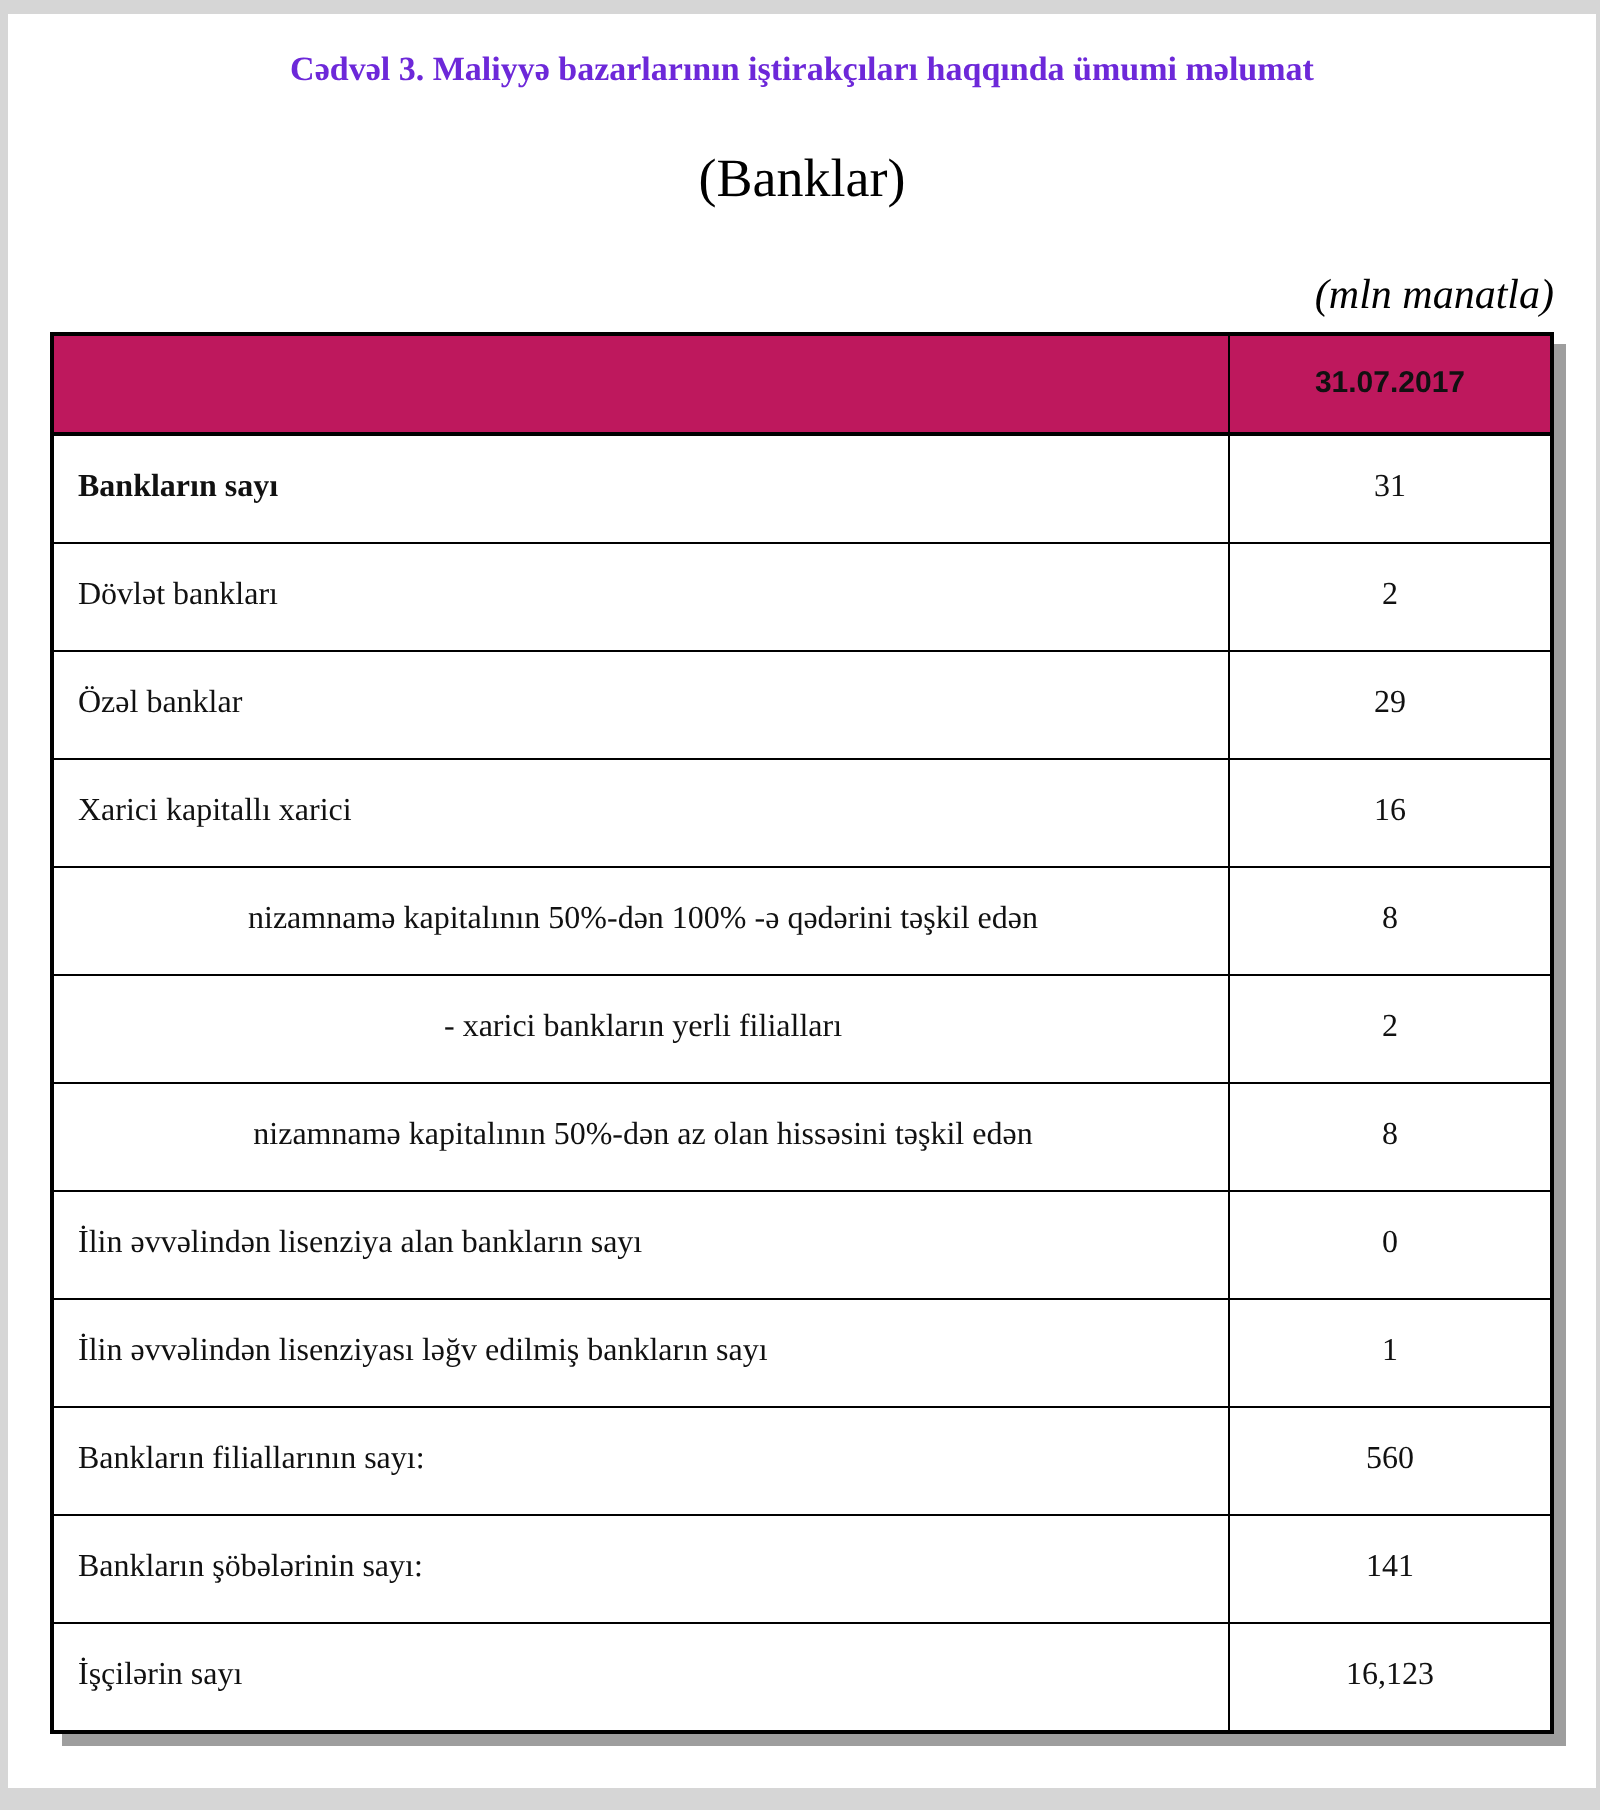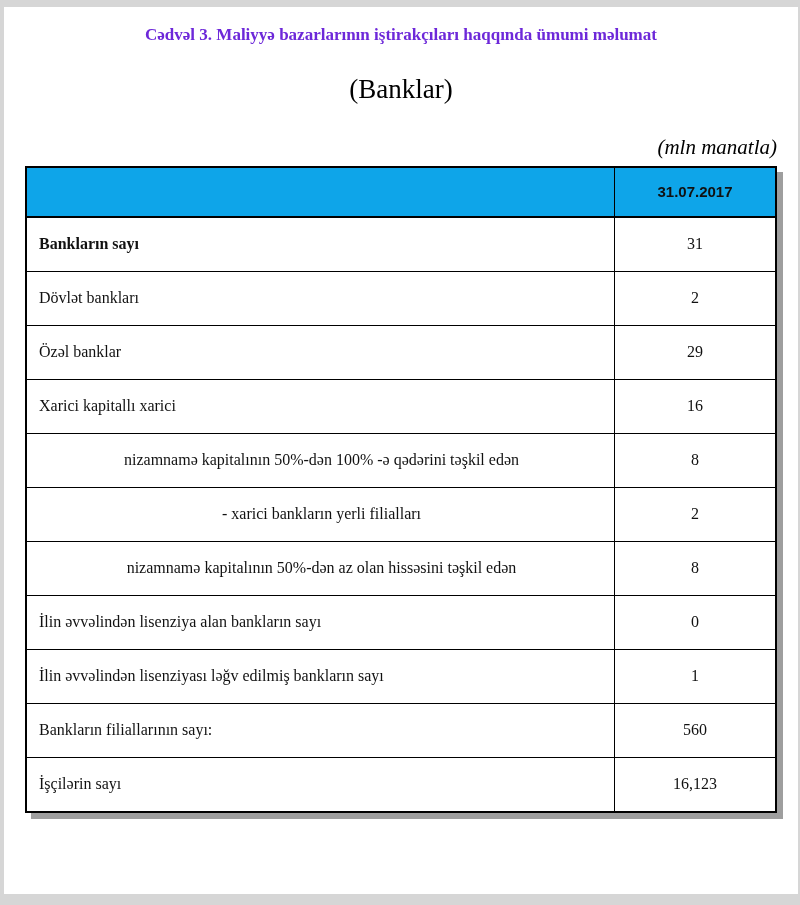--- a/index.html
+++ b/index.html
@@ -47,21 +47,21 @@
     background:#fff;
   }
   table.data td, table.data th{
     border:1px solid #000;
     font-size:16px;
     color:#111;
     vertical-align:middle;
   }
   table.data{border:2px solid #000;}
   table.data th{
-    background:#0ea5e9;
+    background:#be185d;
     height:46px;
     border-bottom:2px solid #000;
   }
   table.data th.value{
     font-family:"Liberation Sans","DejaVu Sans",sans-serif;
     font-size:15px;
     font-weight:bold;
     text-align:center;
   }
   table.data td{height:45px;}
@@ -130,19 +130,23 @@
         </tr>
         <tr>
           <td class="label">İlin əvvəlindən lisenziyası ləğv edilmiş bankların sayı</td>
           <td class="value">1</td>
         </tr>
         <tr>
           <td class="label">Bankların filiallarının sayı:</td>
           <td class="value">560</td>
         </tr>
         <tr>
+          <td class="label">Bankların şöbələrinin sayı:</td>
+          <td class="value">141</td>
+        </tr>
+        <tr>
           <td class="label">İşçilərin sayı</td>
           <td class="value">16,123</td>
         </tr>
       </tbody>
   </table>
 
 </div>
 
 </body></html>

